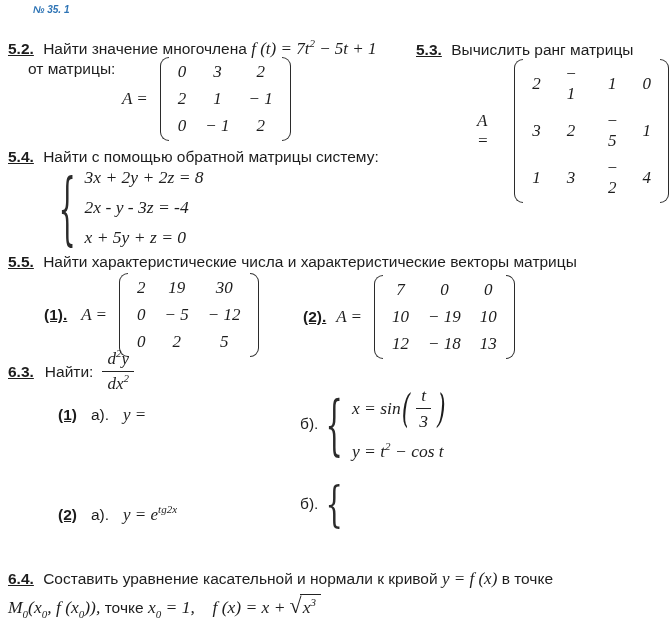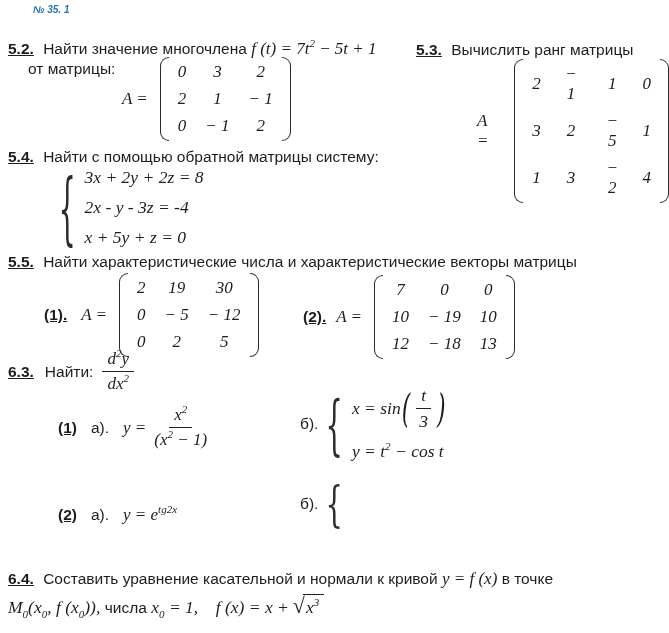--- a/index.html
+++ b/index.html
@@ -203,24 +203,20 @@
       <span class="fr-top"><span>d</span><sup>2</sup><span>y</span></span>
       <span class="fr-bot"><span>dx</span><sup>2</sup></span>
     </span>
   </div>
 
   <div class="pos s63r1-a hflex gap14">
     <span class="sub-num">(1)</span>
     <span class="sub-label">а).</span>
     <span class="math hflex">
       <span>y =</span>
-      <span class="frac">
-        <span class="fr-top"><span>x</span><sup>2</sup></span>
-        <span class="fr-bot"><span>(x</span><sup>2</sup><span> − 1)</span></span>
-      </span>
     </span>
   </div>
 
   <div class="pos s63r1-b hflex gap6">
     <span class="sub-label">б).</span>
     <span class="system">
       <span class="brace brace-md">{</span>
       <span class="sys-eqs">
         <span class="hflex">
           <span>x = sin</span>
@@ -250,21 +246,21 @@
   </div>
 
   <div class="pos s64-line1">
     <span class="sec-num">6.4.</span>
     <span>Составить уравнение касательной и нормали к кривой</span>
     <span class="math">y = f (x)</span>
     <span>в точке</span>
   </div>
   <div class="pos s64-line2 math">
     <span><span>M</span><sub>0</sub><span>(x</span><sub>0</sub><span>, f (x</span><sub>0</sub><span>)),</span></span>
-    <span class="sans">числа</span>
+    <span class="sans">точке</span>
     <span><span>x</span><sub>0</sub><span> = 1,</span></span>
     &nbsp;&nbsp;
     <span>f (x) = x +</span><span class="sqrt">
         <span class="sqrt-sym">√</span>
         <span class="sqrt-bar"><span>x</span><sup>3</sup></span>
       </span>
   </div>
 
 </div>
 

